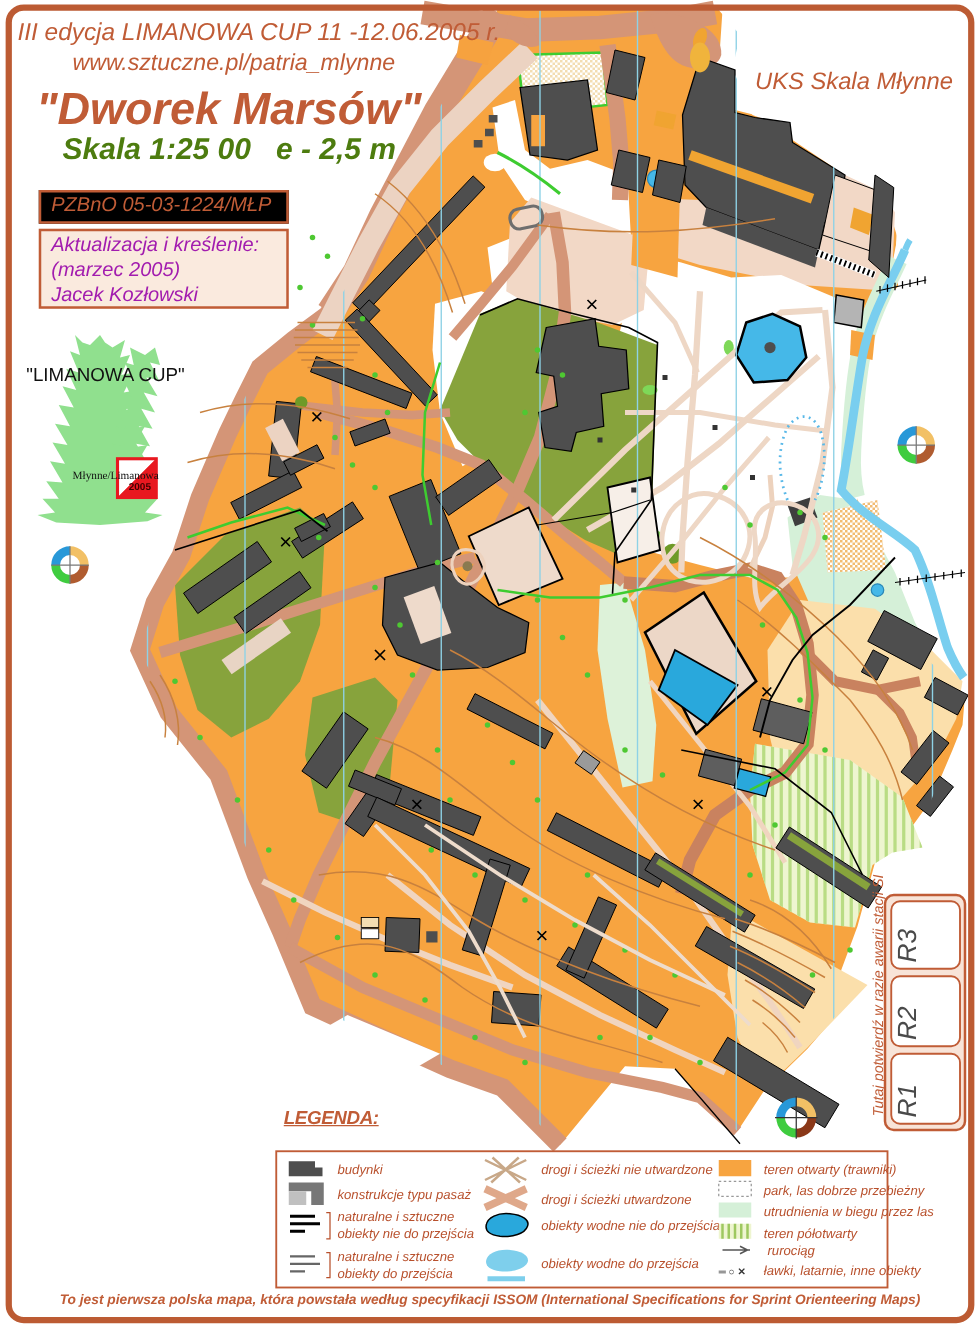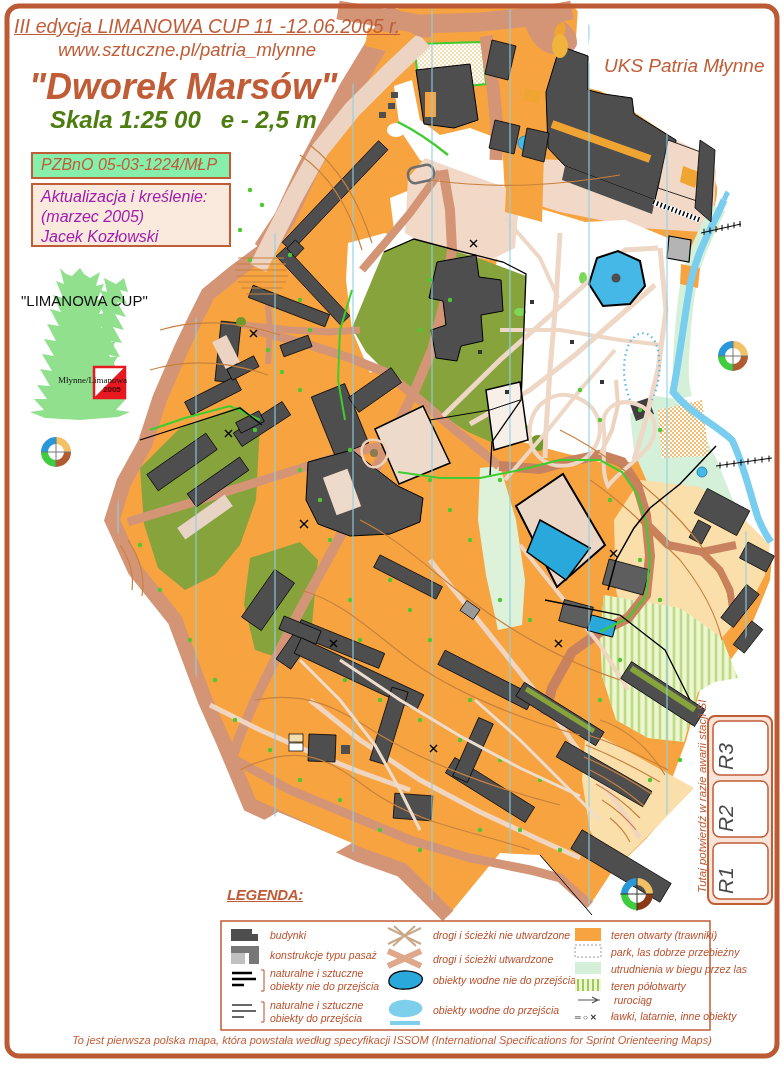--- a/index.html
+++ b/index.html
@@ -550,36 +550,36 @@
 
 <g fill="#333" font-style="normal" font-size="8" font-weight="bold">
           <text x="575" y="1020">═ ○ ✕</text>
         </g>
 <text x="611" y="1020">ławki, latarnie, inne obiekty</text>
 </g>
 
 <rect x="7" y="6" width="770" height="1050" rx="12" fill="none" stroke="#bc5b33" stroke-width="5"></rect>
 </svg>
 
-<div class="abs" style="left:14px;top:15px;font-size:19.5px;font-style:italic;color:#c05c36;text-decoration:underline;">III edycja LIMANOWA CUP 11 -12.06.2005 r.</div>
+<div class="abs" style="left:14px;top:15px;font-size:19.5px;font-style:italic;color:#c05c36;">III edycja LIMANOWA CUP 11 -12.06.2005 r.</div>
 
 <div class="abs" style="left:58px;top:39px;font-size:18.5px;font-style:italic;color:#c05c36;">www.sztuczne.pl/patria_mlynne</div>
 
 <div class="abs" style="left:29px;top:66px;font-size:36px;font-weight:bold;font-style:italic;color:#c05c36;">"Dworek Marsów"</div>
 
 <div class="abs" style="left:50px;top:106px;font-size:24px;font-weight:bold;font-style:italic;color:#4d7c0f;">Skala 1:25 00&nbsp;&nbsp;&nbsp;e - 2,5 m</div>
 
-<div class="abs" style="left:31px;top:152px;width:200px;height:27px;border:2px solid #c05c36;background:#86efac;font-size:16px;font-style:italic;color:#c05c36;padding:2px 8px;">PZBnO 05-03-1224/MŁP</div>
+<div class="abs" style="left:31px;top:152px;width:200px;height:27px;border:2px solid #c05c36;background:#000000;font-size:16px;font-style:italic;color:#c05c36;padding:2px 8px;">PZBnO 05-03-1224/MŁP</div>
 
 <div class="abs" style="left:31px;top:183px;width:200px;height:64px;border:2px solid #c05c36;background:#faeade;font-size:16px;font-style:italic;color:#a21caf;padding:2px 8px;line-height:20px;">Aktualizacja i kreślenie:<br>(marzec 2005)<br>Jacek Kozłowski</div>
 
-<div class="abs" style="left:604px;top:55px;font-size:19px;font-style:italic;color:#c05c36;">UKS Patria Młynne</div>
+<div class="abs" style="left:604px;top:55px;font-size:19px;font-style:italic;color:#c05c36;">UKS Skala Młynne</div>
 
 <div class="abs" style="left:21px;top:292px;font-size:15px;color:#111;">"LIMANOWA CUP"</div>
 
 <div class="abs" style="left:58px;top:358px;font-size:9px;color:#111;font-family:'Liberation Serif',serif;margin-top:17px;">Młynne/Limanowa</div>
 
 <div class="abs" style="left:103px;top:385px;font-size:8px;font-weight:bold;color:#400000;text-align:center;">2005</div>
 
 <div class="abs" style="left:227px;top:886px;font-size:15px;font-weight:bold;font-style:italic;text-decoration:underline;letter-spacing:-0.3px;color:#c05c36;">LEGENDA:</div>
 
-<div class="abs" style="left:0;top:1034px;width:784px;text-align:center;font-size:11px;font-style:italic;color:#c05c36;">To jest pierwsza polska mapa, która powstała według specyfikacji ISSOM (International Specifications for Sprint Orienteering Maps)</div>
+<div class="abs" style="left:0;top:1034px;width:784px;text-align:center;font-size:11px;font-style:italic;color:#c05c36;font-weight:bold;">To jest pierwsza polska mapa, która powstała według specyfikacji ISSOM (International Specifications for Sprint Orienteering Maps)</div>
 </div>
 
 </body></html>

